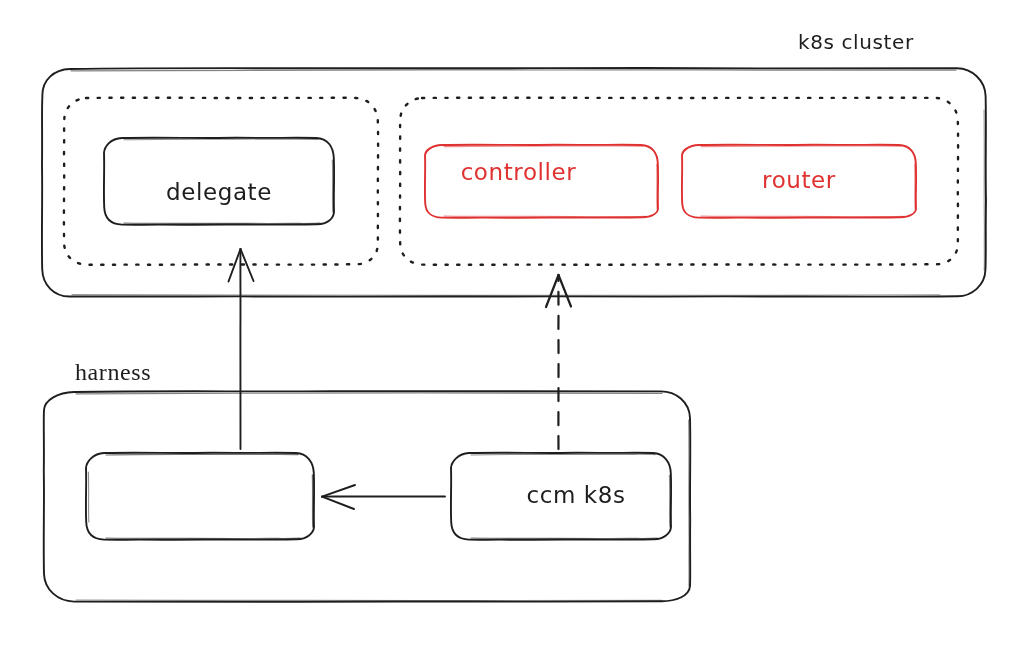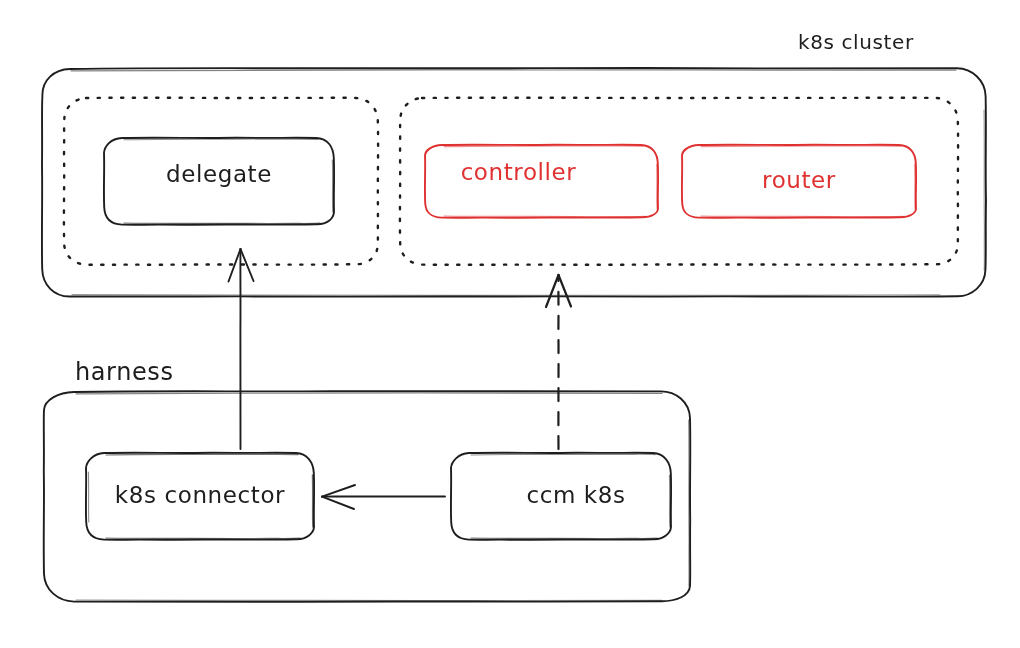--- a/index.html
+++ b/index.html
@@ -208,28 +208,27 @@
 
     <g fill="none" stroke="#1e1e1e" stroke-width="1.9" stroke-linecap="round" stroke-linejoin="round">
       <path d="M 445 496.5 C 420 496.2, 395 496.9, 370 496.4 C 350 496.8, 335 496.1, 322 496.6"></path>
       <path d="M 322 496.6 L 355 485"></path>
       <path d="M 322 496.6 L 354 509"></path>
     </g>
   </svg>
 
   <div class="label" style="left:798px; top:30px; width:190px; text-align:left; font-size:20px;">k8s cluster</div>
 
-  <div class="label" style="left:75px; top:357px; width:180px; text-align:left; font-size:24px;">harness</div>
-
-  <div class="label centered" style="left:105px; top:138px; width:228px; height:73px;">delegate</div>
+  <div class="label" style="left:75px; top:357px; width:180px; text-align:left; font-size:24px;font-family:Liberation Serif, serif;">harness</div>
+
+  <div class="label centered" style="left:105px; top:156px; width:228px; height:73px;">delegate</div>
 
   <div class="label red centered" style="left:425px; top:137px; width:187px; height:72px;">controller</div>
 
   <div class="label red centered" style="left:682px; top:145px; width:234px; height:72px;border-radius:6px;">router</div>
 
-  <div class="label centered" style="left:86px; top:453px; width:228px; height:86px;">k8s connector</div>
 
   <div class="label" style="left:451px; top:453px; width:250px; height:86px; display:flex;
               flex-direction:column; align-items:center; justify-content:center;">
     <span>ccm k8s</span>
   </div>
 
 </div>
 
 </body></html>

